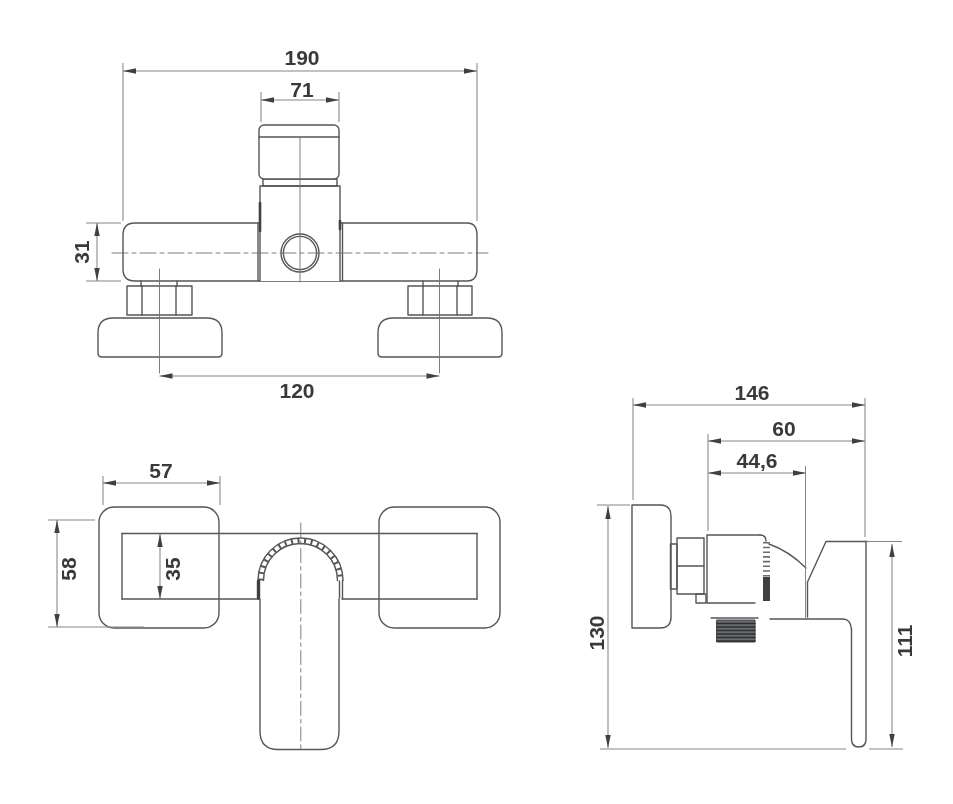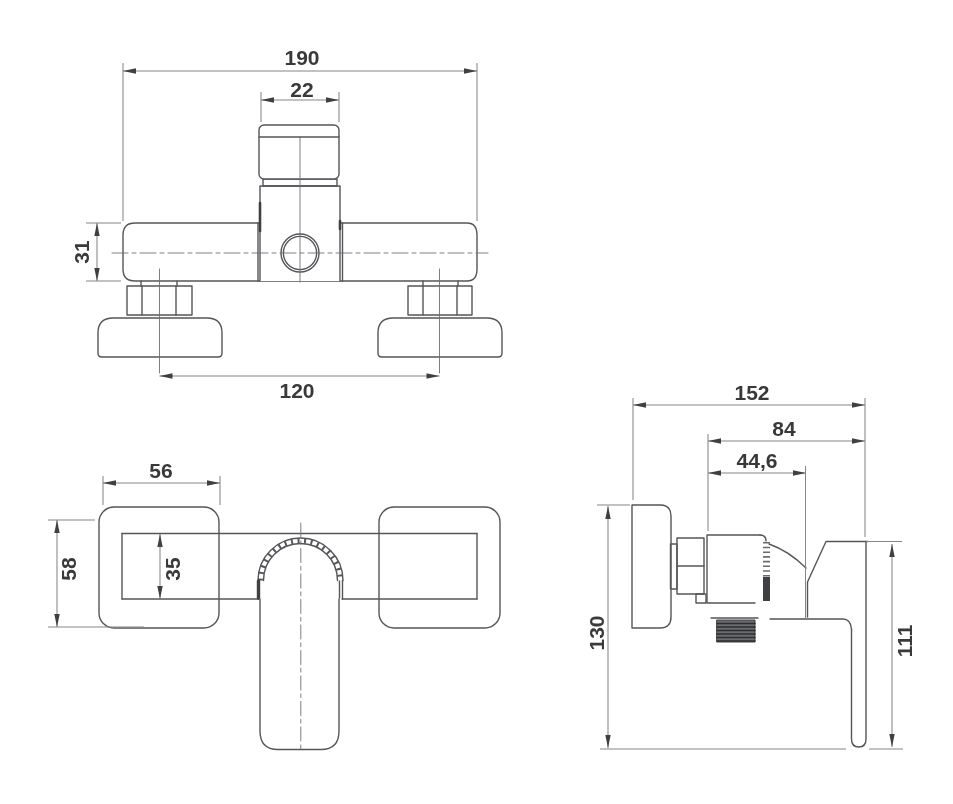--- a/index.html
+++ b/index.html
@@ -215,27 +215,27 @@
       <polygon points="806,473 793,470.3 793,475.7"></polygon>
       <polygon points="608,506 605.3,519 610.7,519"></polygon>
       <polygon points="608,748 605.3,735 610.7,735"></polygon>
       <polygon points="892,544 889.3,557 894.7,557"></polygon>
       <polygon points="892,747 889.3,734 894.7,734"></polygon>
     </g>
   </g>
 </svg>
 
 <div class="dim-label" style="left:302px;top:57px">190</div>
-<div class="dim-label" style="left:302px;top:89px">22</div>
+<div class="dim-label" style="left:302px;top:89px">71</div>
 <div class="dim-label rot" style="left:81px;top:252px">31</div>
 <div class="dim-label" style="left:297px;top:390px">120</div>
 
-<div class="dim-label" style="left:161px;top:470px">56</div>
+<div class="dim-label" style="left:161px;top:470px">57</div>
 <div class="dim-label rot" style="left:68px;top:569px">58</div>
 <div class="dim-label rot" style="left:172px;top:569px">35</div>
 
-<div class="dim-label" style="left:752px;top:392px">152</div>
-<div class="dim-label" style="left:784px;top:428px">84</div>
+<div class="dim-label" style="left:752px;top:392px">146</div>
+<div class="dim-label" style="left:784px;top:428px">60</div>
 <div class="dim-label" style="left:757px;top:460px">44,6</div>
 <div class="dim-label rot" style="left:596px;top:633px">130</div>
 <div class="dim-label rot" style="left:904px;top:641px">111</div>
 
 </div>
 
 </body></html>

